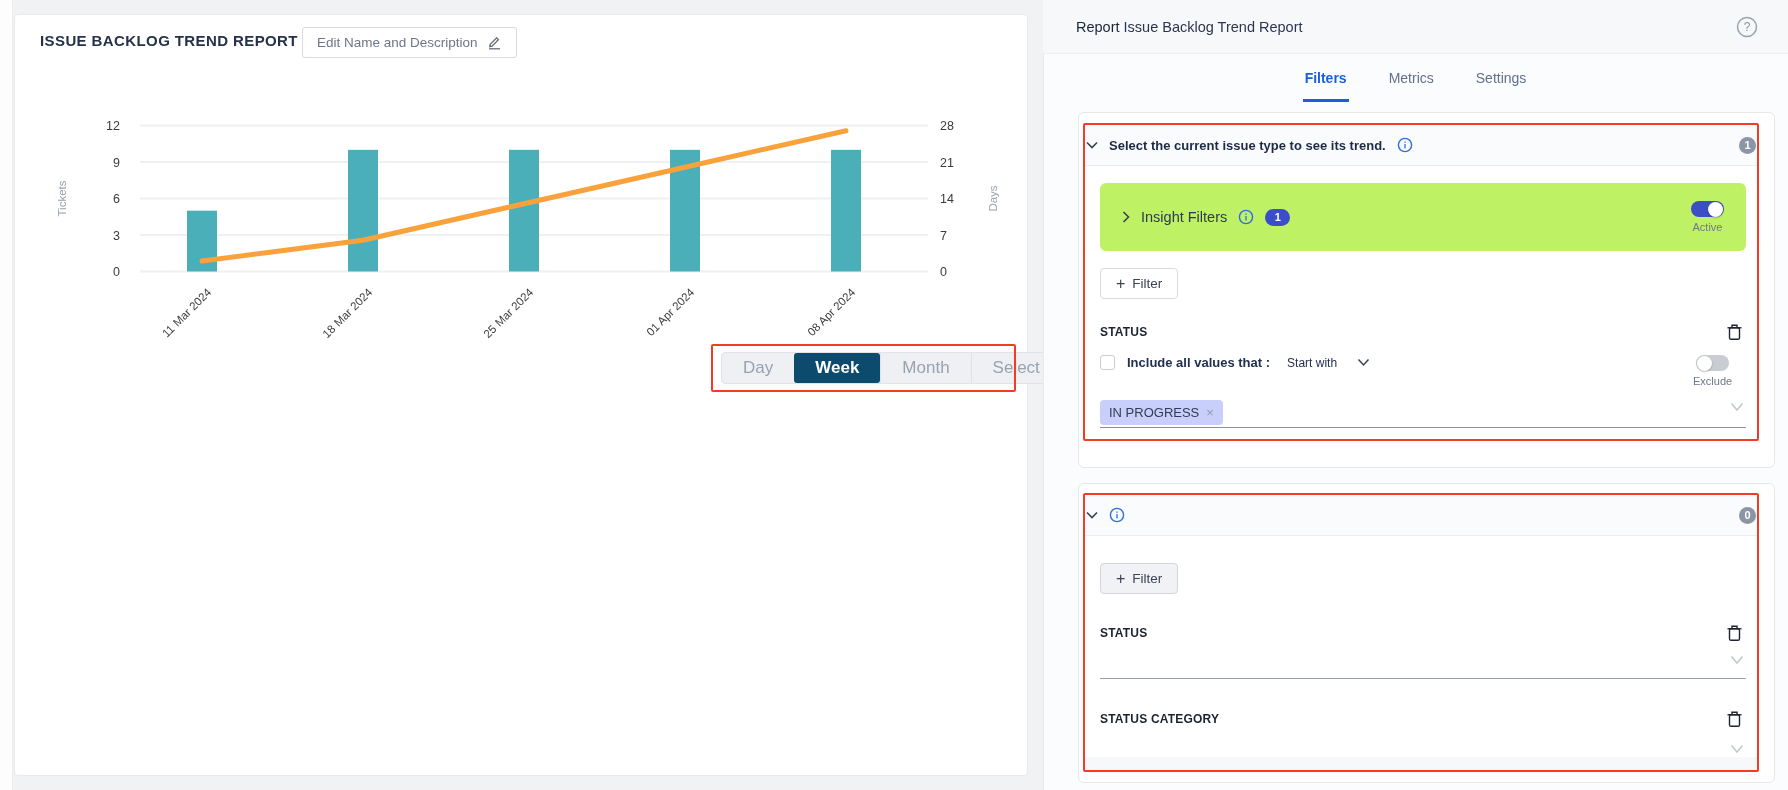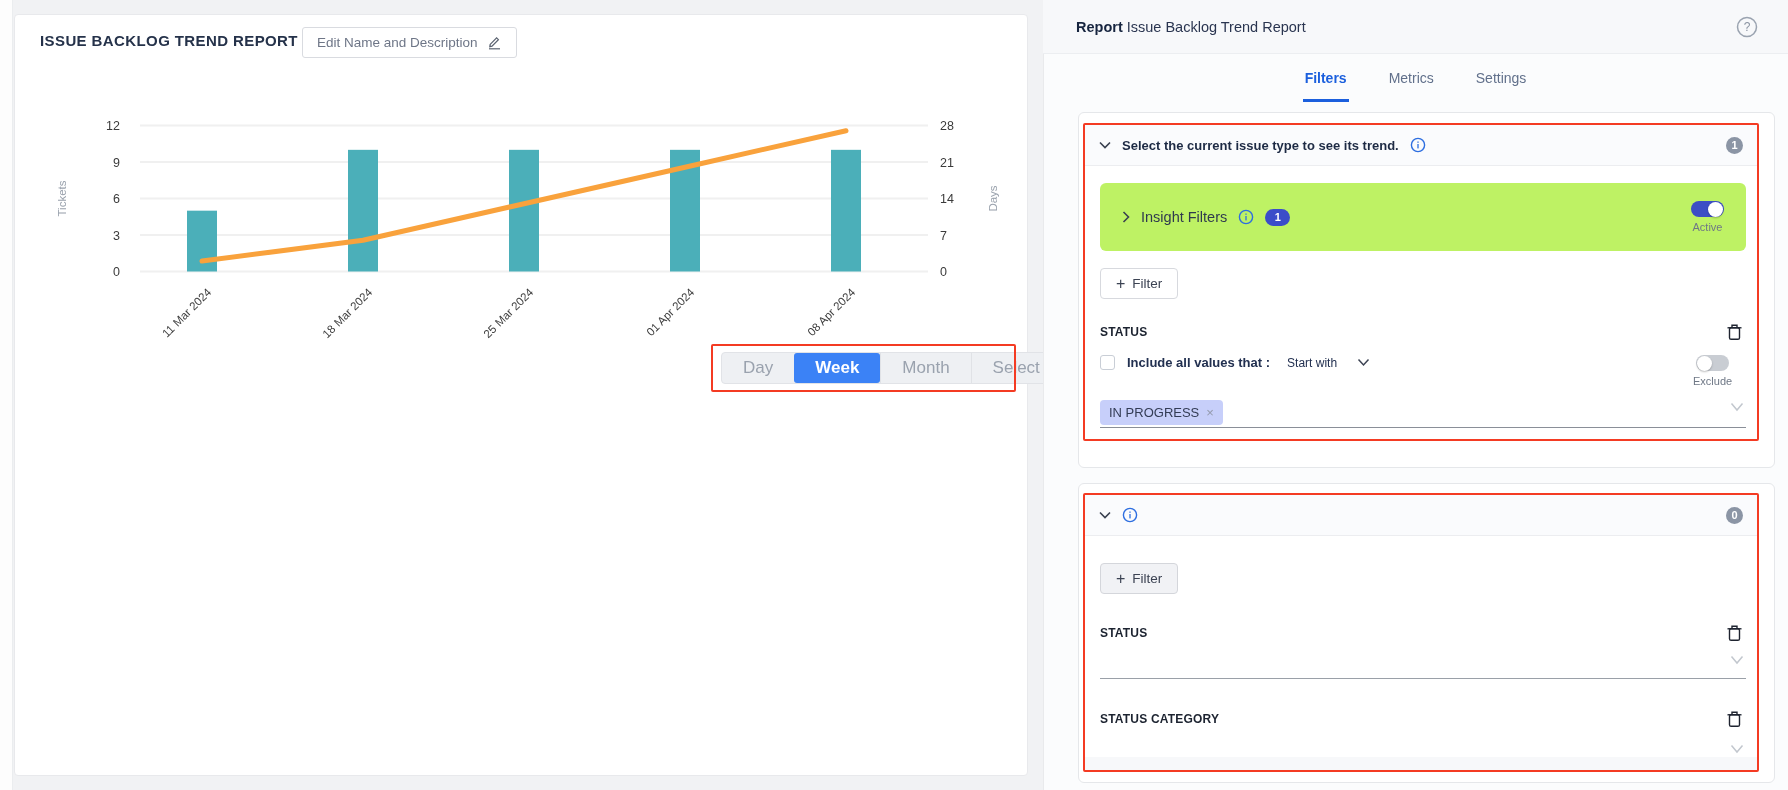--- a/index.html
+++ b/index.html
@@ -22,43 +22,43 @@
   #chart-wrap { left:50px; top:95px; width:960px; height:250px; }
 
   
   .annotation { border:2px solid #f43b23; border-radius:2px; pointer-events:none; }
   #chart-annotation { left:711px; top:344px; width:305px; height:48px; }
   #period-group { left:721px; top:352px; height:32px; display:flex; align-items:stretch;
     background:#eef0f3; border:1px solid #e1e3e7; border-radius:4px; overflow:hidden; }
   .seg-btn { padding:0 21px; line-height:30px; font-size:17px; color:#9aa2ae; cursor:pointer;
     border-left:1px solid #e0e2e6; }
   .seg-btn:first-child { border-left:none; }
-  .seg-selected { background:#3b82f6; color:#fff; font-weight:600; border-radius:3px; border-left:none; }
+  .seg-selected { background:#0c4a6e; color:#fff; font-weight:600; border-radius:3px; border-left:none; }
 
   
   #side-panel { left:1043px; top:0; width:745px; height:790px; background:#fbfcfd; border-left:1px solid #e9eaec; }
   #panel-header { left:1043px; top:0; width:745px; height:54px; background:#f7f8fa;
     border-bottom:1px solid #eceef1; display:flex; align-items:center; padding:0 30px 0 33px; }
   #panel-header .t { font-size:14.5px; }
-  #panel-header .t b { font-weight:700; color:#17253f; }
+  #panel-header .t b { font-weight:400; color:#17253f; }
   #panel-header .t span { color:#2a3550; }
   #help-btn { margin-left:auto; cursor:pointer; display:flex; }
 
   #tabs-row { left:1043px; top:62px; width:745px; height:40px; display:flex; justify-content:center; gap:38px; }
   .tab { font-size:14px; color:#61708b; padding:8px 2px; cursor:pointer; }
   .tab-active { color:#1b5fdd; font-weight:700; border-bottom:3px solid #1b5fdd; }
 
   .panel-card { background:#fff; border:1px solid #e5e7ea; border-radius:6px; }
   #card1 { left:1078px; top:112px; width:697px; height:356px; }
   #card2 { left:1078px; top:483px; width:697px; height:300px; }
   #annotation1 { left:1083px; top:123px; width:676px; height:318px; }
   #annotation2 { left:1083px; top:493px; width:676px; height:279px; }
 
   .sec-header { position:absolute; left:1085px; width:672px; height:41px; background:#fafbfd;
-    border-bottom:1px solid #ecedf0; display:flex; align-items:center; gap:11px; padding:0 14px; }
+    border-bottom:1px solid #ecedf0; display:flex; align-items:center; gap:11px; padding:0 1px; }
   #sec1-header { top:125px; }
   #sec2-header { top:495px; }
   .sec-title { font-size:13px; font-weight:700; color:#1d2a44; }
   .count-badge { margin-left:auto; width:17px; height:17px; border-radius:50%; background:#8b95a5;
     color:#fff; font-size:11px; font-weight:700; display:flex; align-items:center; justify-content:center; }
 
   
   #insight-box { left:1100px; top:183px; width:646px; height:68px; background:#bef264; border-radius:6px;
     display:flex; align-items:center; padding:0 22px; gap:11px; }
   #insight-label { font-size:14.5px; color:#2f3a4e; }

